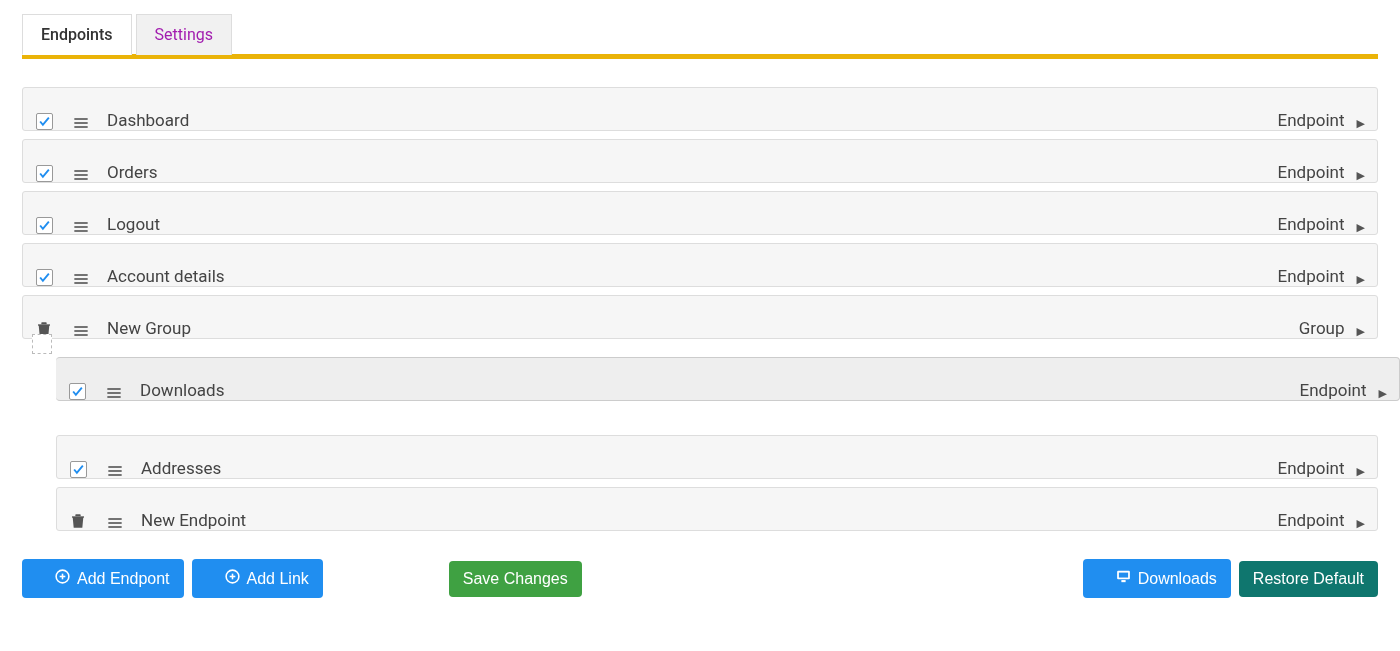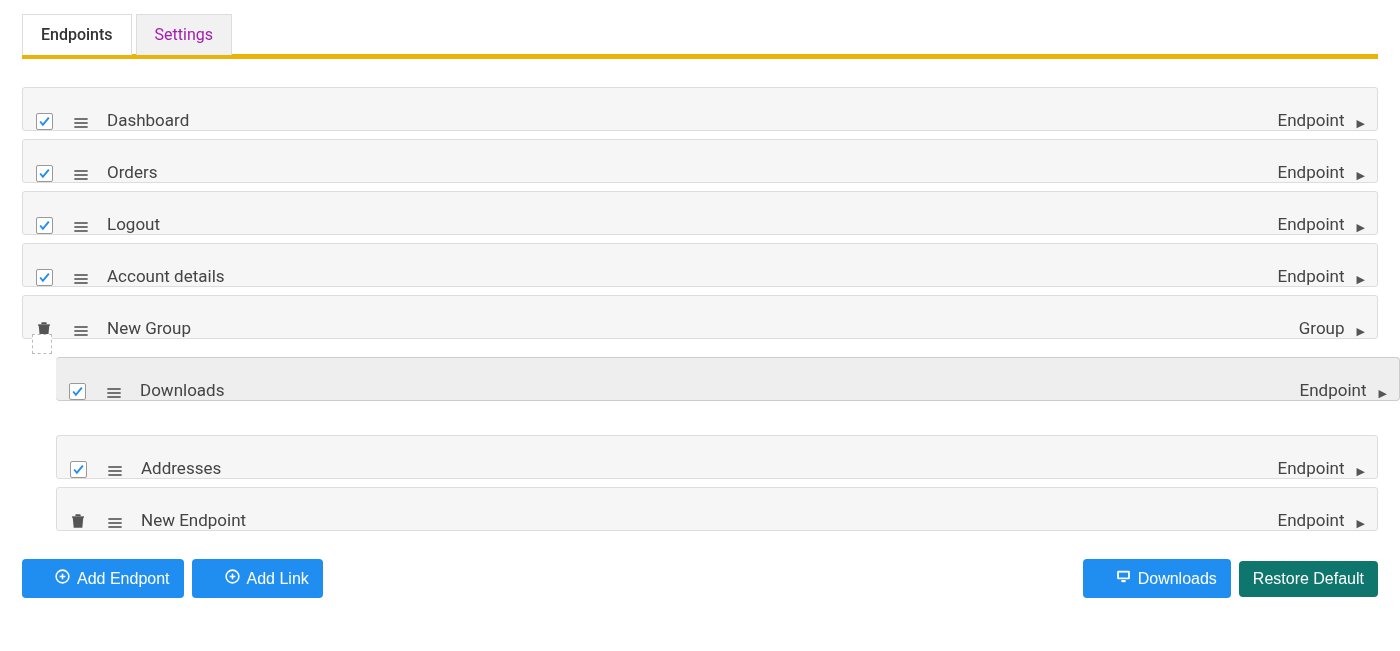--- a/index.html
+++ b/index.html
@@ -309,20 +309,23 @@
             <circle cx="12" cy="12" r="9"></circle>
             <line x1="12" y1="8" x2="12" y2="16"></line>
             <line x1="8" y1="12" x2="16" y2="12"></line>
           </svg>
       </span>
       <span>Add Link</span>
     </button>
 
     <div class="spacer-lg"></div>
 
+    <button class="btn green">
+      <span>Save Changes</span>
+    </button>
 
     <div class="spacer-flex"></div>
 
     <button class="btn blue">
       <span>
         <svg viewBox="0 0 24 24" fill="#fff">
             <rect x="3" y="4" width="18" height="12" rx="1.5" ry="1.5" fill="#fff"></rect>
             <rect x="5.5" y="6.5" width="13" height="7" fill="#208ef0"></rect>
             <rect x="9" y="17" width="6" height="3" fill="#fff"></rect>
           </svg>

